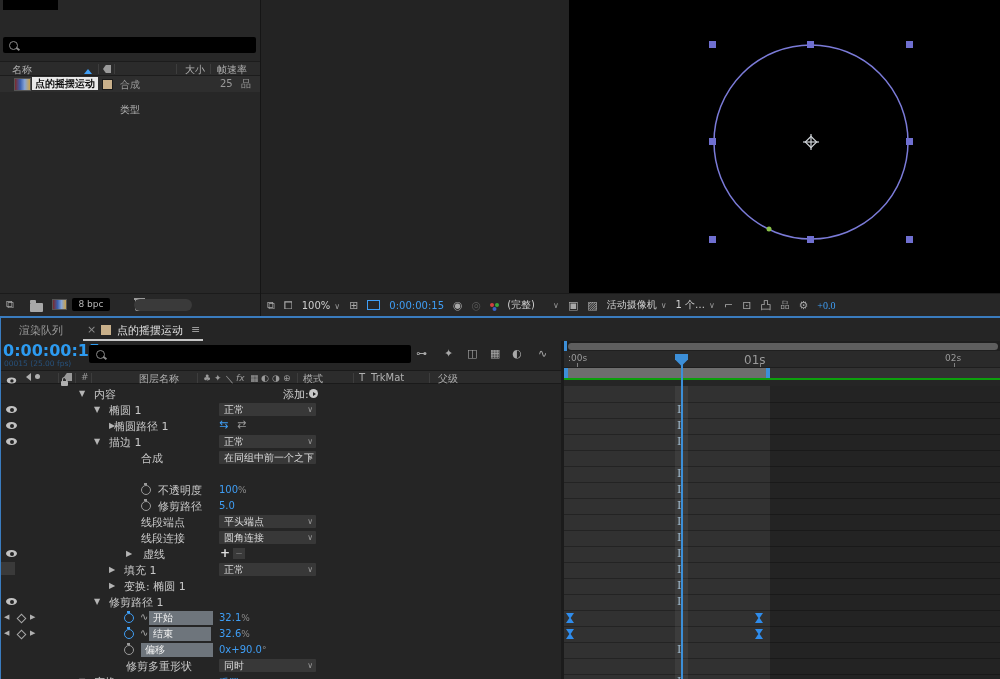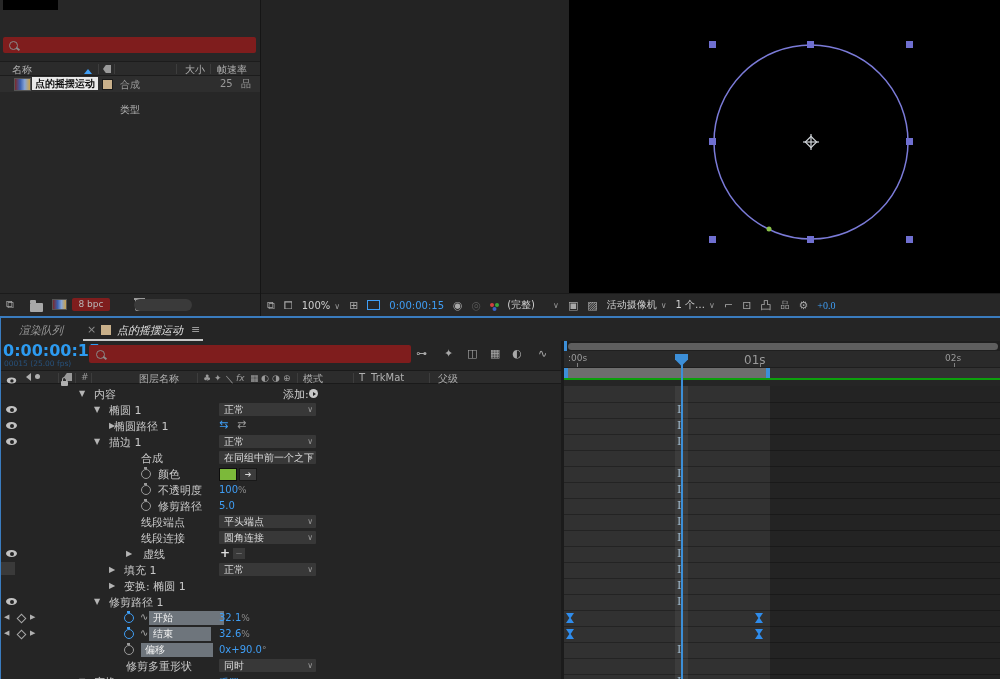--- a/index.html
+++ b/index.html
@@ -10,21 +10,21 @@
   .abs{position:absolute;}
 
   
   #project-panel{left:0;top:0;width:260px;height:316px;background:#272727;}
   #comp-panel{left:260px;top:0;width:740px;height:316px;background:#232323;border-left:1px solid #151515;}
   #comp-black{left:308px;top:0;width:432px;height:293px;background:#000;overflow:hidden;}
   #timeline-panel{left:0;top:316px;width:1000px;height:363px;background:#252525;
       border-top:2px solid #3a7cbf;border-left:1px solid #3a7cbf;box-sizing:border-box;overflow:hidden;}
 
   
-  .well{background:#7f1d1d;border-radius:2px;}
+  .well{background:#000000;border-radius:2px;}
   .mag{width:7px;height:7px;border:1.4px solid #8a8a8a;border-radius:50%;position:relative;display:inline-block;}
   .mag::after{content:"";position:absolute;left:6px;top:6px;width:4px;height:1.5px;background:#8a8a8a;transform:rotate(38deg);}
   .eye{width:11px;height:7px;background:#c2c2c2;border-radius:50%;position:relative;display:inline-block;}
   .eye::after{content:"";position:absolute;left:3.5px;top:1.5px;width:4px;height:4px;border-radius:50%;background:#242424;}
   .sw-ico{width:8px;height:8px;border:1.2px solid #9a9a9a;border-radius:50%;position:relative;display:inline-block;}
   .sw-ico::before{content:"";position:absolute;left:2.2px;top:-3px;width:2.5px;height:2px;background:#9a9a9a;}
   .sw-ico.blue{border-color:#3f9ef5;}
   .sw-ico.blue::before{background:#3f9ef5;}
   .caret{color:#999;font-size:8px;margin-left:4px;}
   .dd{position:absolute;left:218px;top:1px;width:97px;height:13px;background:#383838;color:#dcdcdc;
@@ -153,21 +153,21 @@
       <span class="tbar-ico">⊡</span>
       <span class="tbar-ico">凸</span>
       <span class="tbar-ico" style="font-size:9px;">品</span>
       <span class="tbar-ico">⚙</span>
       <span style="color:#3f9ef5;font-family:Liberation Serif, serif;">+0.0</span>
     </div>
   </div>
 
   <div id="timeline-panel" class="abs">
 
-    <div class="abs" style="left:0;top:0;width:804px;height:23px;font-style:italic;">
+    <div class="abs" style="left:0;top:0;width:804px;height:23px;">
       <span class="abs" style="left:18px;top:5px;color:#9a9a9a;">渲染队列</span>
       <span class="abs" style="left:86px;top:5px;color:#8a8a8a;">×</span>
       <span class="abs" style="left:100px;top:7px;width:10px;height:10px;background:#c9b08a;"></span>
       <span class="abs" style="left:116px;top:5px;color:#e2e2e2;">点的摇摆运动</span>
       <span class="abs" style="left:190px;top:5px;color:#9a9a9a;">≡</span>
       <div class="abs" style="left:82px;top:21px;width:120px;height:2px;background:#c8c8c8;"></div>
     </div>
 
     <div class="abs" style="left:2px;top:23px;color:#2d9bf0;font-size:16px;font-weight:bold;">0:00:00:15</div>
     <div class="abs" style="left:3px;top:41px;color:#27527d;font-size:7.5px;">00015 (25.00 fps)</div>
@@ -233,26 +233,20 @@
         <div class="trow" style="top: 116px;">
           <span class="eye" style="position: absolute; left: 5px; top: 4px;"></span>
           <div class="twirl" style="left: 93px;">▼</div>
           <div class="lbl" style="left: 108px;">描边 1</div>
           <div class="dd">正常<span class="caret">∨</span></div>
         </div>
         <div class="trow" style="top: 132px;">
           <div class="lbl" style="left: 140px;">合成</div>
           <div class="dd">在同组中前一个之下<span class="caret">∨</span></div>
         </div>
-        <div class="trow" style="top: 148px;">
-          <span class="sw-ico" style="position: absolute; left: 140px; top: 3px;"></span>
-          <div class="lbl" style="left: 157px;">颜色</div>
-          <div class="swatch" style="background: rgb(124, 185, 58);"></div>
-          <div class="swbtn">➔</div>
-        </div>
         <div class="trow" style="top: 164px;">
           <span class="sw-ico" style="position: absolute; left: 140px; top: 3px;"></span>
           <div class="lbl" style="left: 157px;">不透明度</div>
           <div class="val" style="color: rgb(63, 158, 245);">100<span class="suffix">%</span></div>
         </div>
         <div class="trow" style="top: 180px;">
           <span class="sw-ico" style="position: absolute; left: 140px; top: 3px;"></span>
           <div class="lbl" style="left: 157px;">修剪路径</div>
           <div class="val" style="color: rgb(63, 158, 245);">5.0</div>
         </div>
@@ -285,21 +279,21 @@
           <span class="eye" style="position: absolute; left: 5px; top: 4px;"></span>
           <div class="twirl" style="left: 93px;">▼</div>
           <div class="lbl" style="left: 108px;">修剪路径 1</div>
         </div>
         <div class="trow" style="top: 292px;">
           <div class="navarr" style="left: 3px;">◀</div>
           <div class="navdia" style="left: 17px;"></div>
           <div class="navarr" style="left: 29px;">▶</div>
           <span class="sw-ico blue" style="position: absolute; left: 123px; top: 3px;"></span>
           <div class="graph-ico" style="left: 139px;">∿</div>
-          <div class="hlbox" style="left: 148px; width: 75px;">开始</div>
+          <div class="hlbox" style="left: 148px; width: 64px;">开始</div>
           <div class="val" style="color: rgb(63, 158, 245);">32.1<span class="suffix">%</span></div>
         </div>
         <div class="trow" style="top: 308px;">
           <div class="navarr" style="left: 3px;">◀</div>
           <div class="navdia" style="left: 17px;"></div>
           <div class="navarr" style="left: 29px;">▶</div>
           <span class="sw-ico blue" style="position: absolute; left: 123px; top: 3px;"></span>
           <div class="graph-ico" style="left: 139px;">∿</div>
           <div class="hlbox" style="left: 148px; width: 62px;">结束</div>
           <div class="val" style="color: rgb(63, 158, 245);">32.6<span class="suffix">%</span></div>

